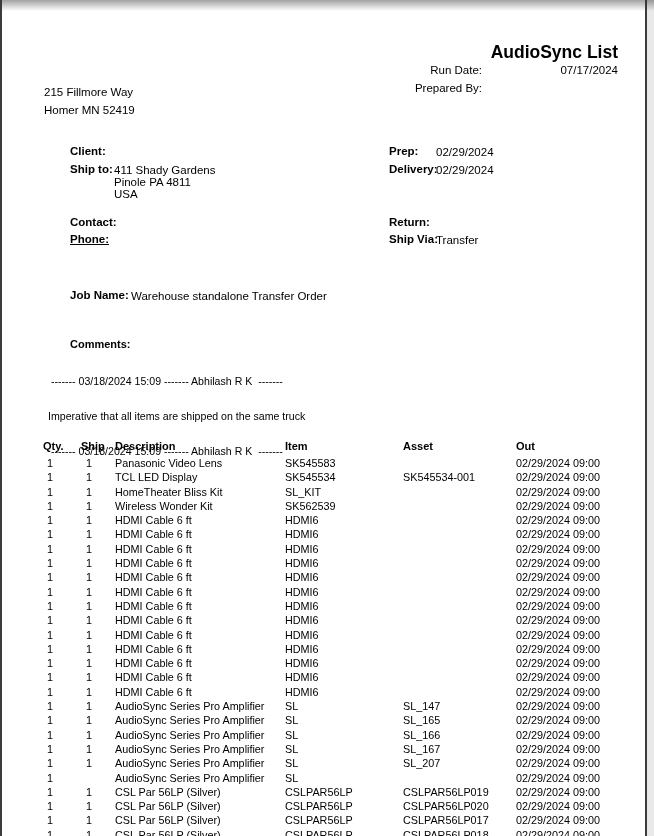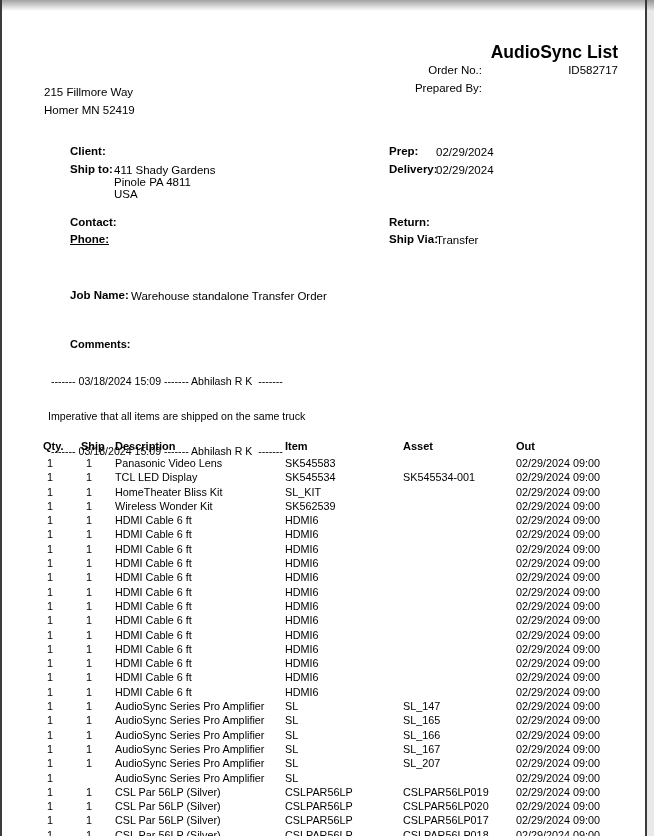--- a/index.html
+++ b/index.html
@@ -67,22 +67,22 @@
   .items-table th:nth-child(2) { padding-left:9px; }
   .items-table td:nth-child(2) { padding-left:14px; }
 </style>
 </head>
 <body>
 
 <div class="abs report-title">AudioSync List</div>
 
 <div class="abs hdr-meta">
   <div class="meta-row">
-    <span class="meta-label">Order No.:</span>
-    <span class="meta-value">ID582717</span>
+    <span class="meta-label">Run Date:</span>
+    <span class="meta-value">07/17/2024</span>
   </div>
   <div class="meta-row">
     <span class="meta-label">Prepared By:</span>
     <span class="meta-value"></span>
   </div>
 </div>
 
 <div class="abs company-address">
   <div>215 Fillmore Way</div>
   <div>Homer MN 52419</div>

